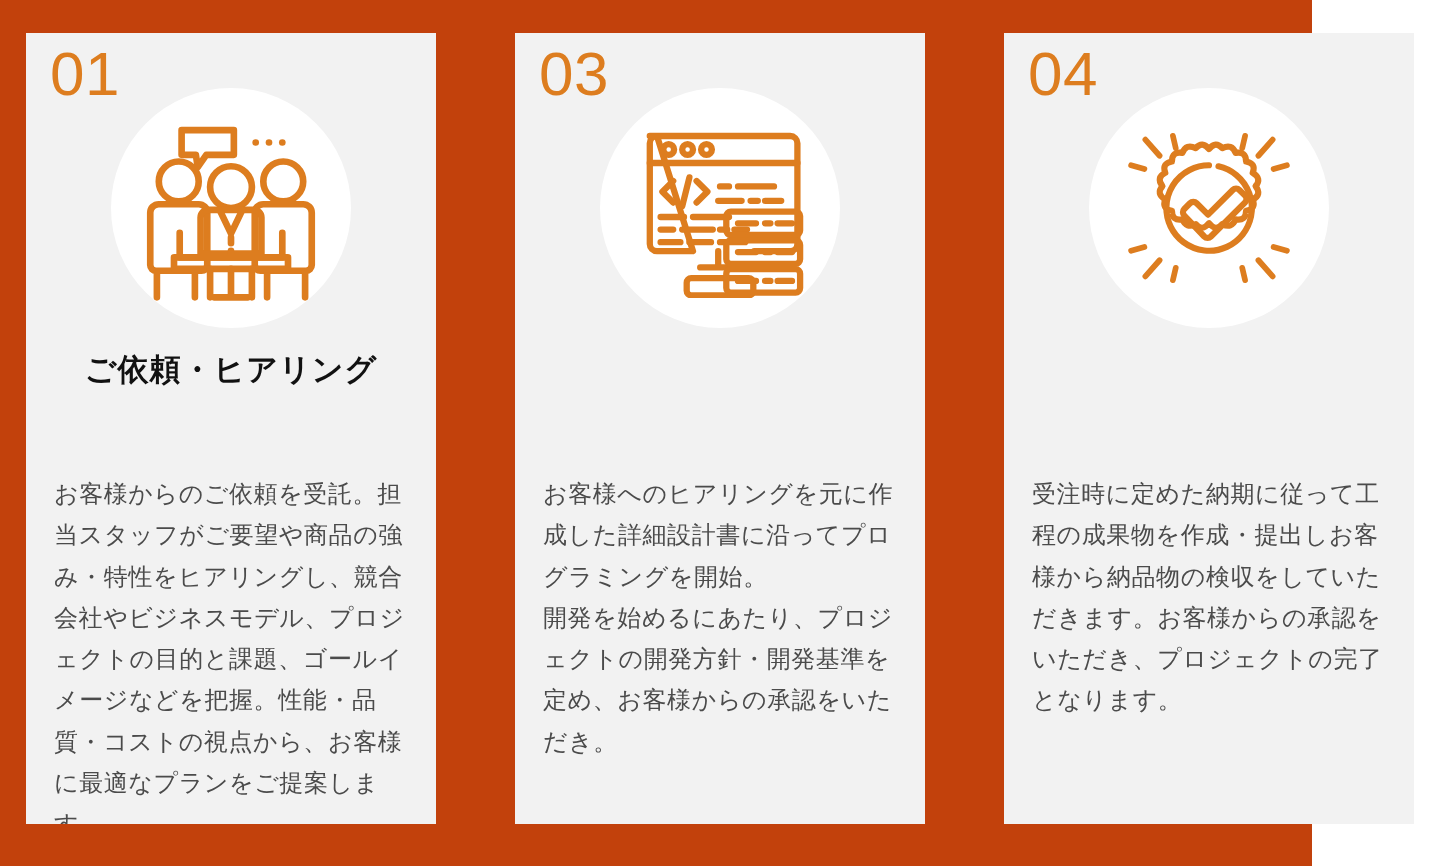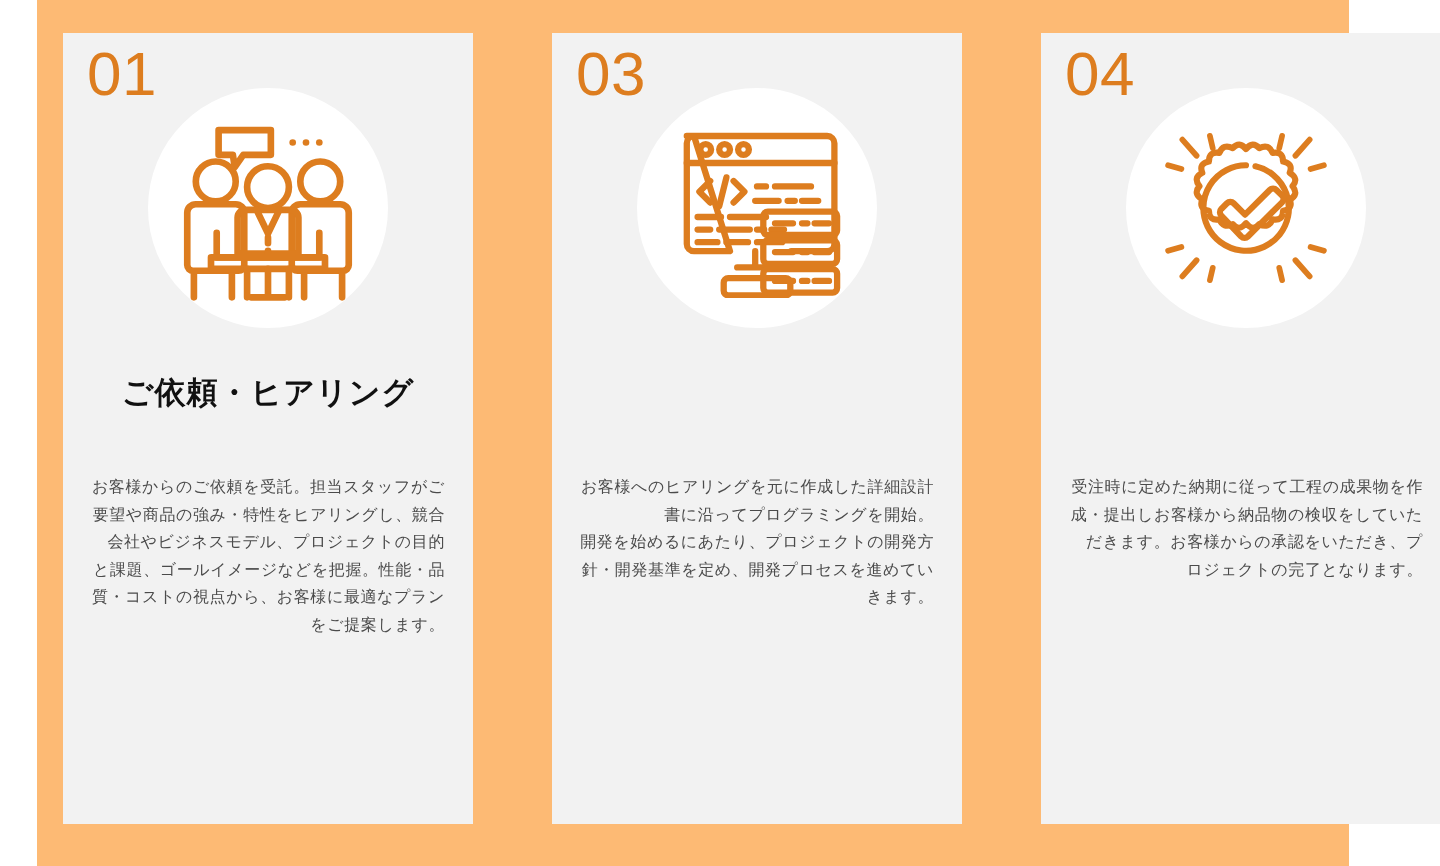--- a/index.html
+++ b/index.html
@@ -14,22 +14,21 @@
     -webkit-font-smoothing: antialiased;
     overflow: hidden;
   }
 
   .flow-section {
     position: absolute;
     left: 0;
     top: 0;
     width: 1312px;
     height: 866px;
-    background: #fdba74;
-    margin-left: 37px;
+    background: #c2410c;
   }
 
   .cards-row {
     position: absolute;
     left: 26px;
     top: 33px;
     width: 1388px;
     height: 791px;
     display: flex;
     flex-direction: row;
@@ -72,42 +71,42 @@
     align-items: center;
     justify-content: center;
     z-index: 2;
   }
   .icon-wrap svg { display: block; }
 
   .card-title {
     position: absolute;
     left: 0;
     right: 0;
-    top: 340px;
+    top: 317px;
     text-align: center;
     font-size: 31px;
     font-weight: 700;
     color: #111111;
     letter-spacing: 1px;
     line-height: 1.3;
     padding: 0 12px;
     box-sizing: border-box;
   }
 
   .card-body {
     position: absolute;
     left: 0;
     right: 0;
     top: 440px;
     padding: 0 28px;
     box-sizing: border-box;
-    font-size: 16px;
+    font-size: 24px;
     line-height: 1.72;
     color: #4b4b4b;
-    text-align: right;
+    text-align: left;
     letter-spacing: 0.6px;
     white-space: pre-line;
   }
 </style>
 </head>
 <body>
 
 <div class="flow-section">
   <div class="cards-row">
 
@@ -178,21 +177,21 @@
           <path d="M112 104 h72 a5 5 0 0 1 5 5 v16 a5 5 0 0 1 -5 5 h-72 a5 5 0 0 1 -5 -5 v-16 a5 5 0 0 1 5 -5 Z"></path>
           <path d="M120 117 h20 M150 117 h6 M164 117 h16"></path>
           <path d="M112 136 h72 a5 5 0 0 1 5 5 v16 a5 5 0 0 1 -5 5 h-72 a5 5 0 0 1 -5 -5 v-16 a5 5 0 0 1 5 -5 Z"></path>
           <path d="M120 149 h20 M150 149 h6 M164 149 h16"></path>
           <path d="M112 168 h72 a5 5 0 0 1 5 5 v16 a5 5 0 0 1 -5 5 h-72 a5 5 0 0 1 -5 -5 v-16 a5 5 0 0 1 5 -5 Z"></path>
           <path d="M120 181 h20 M150 181 h6 M164 181 h16"></path>
         </svg>
       </div>
 
       <div class="card-body">お客様へのヒアリングを元に作成した詳細設計書に沿ってプログラミングを開始。
-開発を始めるにあたり、プロジェクトの開発方針・開発基準を定め、開発プロセスを進めていきます。</div>
+開発を始めるにあたり、プロジェクトの開発方針・開発基準を定め、お客様からの承認をいただき。</div>
     </div>
 
     <div class="flow-card">
       <div class="card-number">04</div>
 
       <div class="icon-wrap">
         <svg width="190" height="190" viewBox="0 0 200 200" fill="none" stroke="#dd7d1f" stroke-width="6.5" stroke-linecap="round" stroke-linejoin="round" aria-hidden="true">
 
           <path d="M100 38
                    q7 -9 14 -1 q10 -5 14 5 q11 -2 11 9 q11 2 7 12 q10 6 3 14 q7 9 -3 14 q4 10 -7 12 q0 11 -11 9 q-4 10 -14 5 q-7 8 -14 -1

